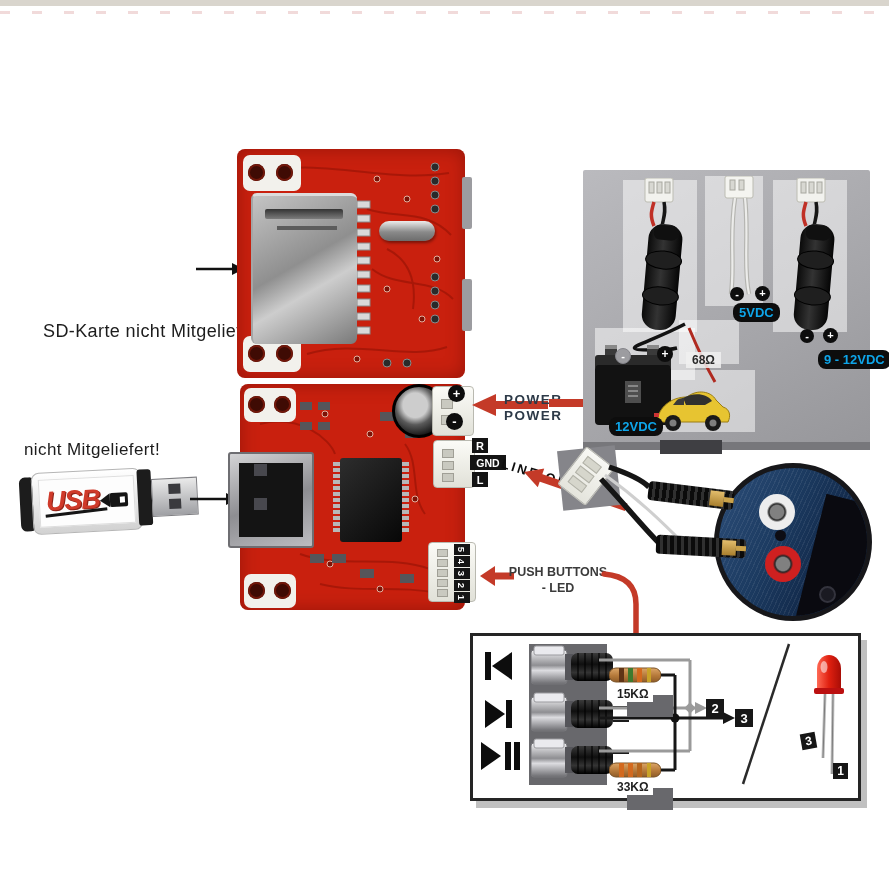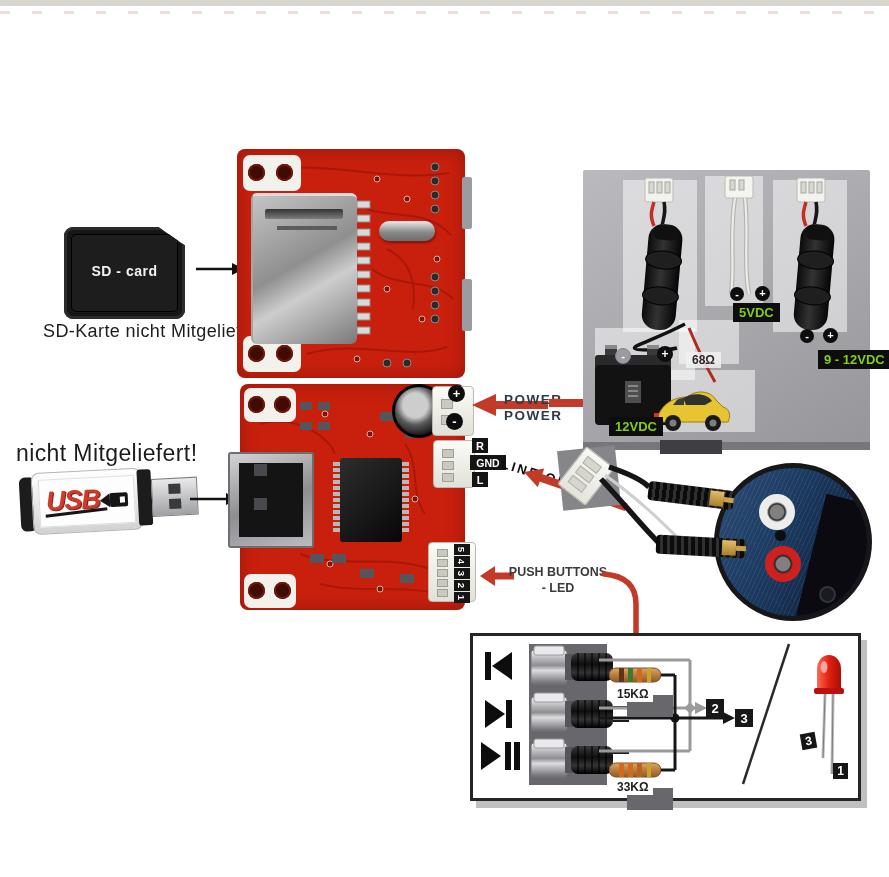--- a/index.html
+++ b/index.html
@@ -61,22 +61,22 @@
     letter-spacing:2.5px;transform:rotate(17deg);transform-origin:left top;white-space:nowrap;}
   .push-buttons-text{left:508px;top:565px;width:100px;color:#3b3b3b;font-weight:bold;
     font-size:12.5px;text-align:center;line-height:1.25;}
   .red-shaft{background:#c43a28;}
   
   .power-panel{left:583px;top:170px;width:287px;height:278px;border-radius:2px;
     background:linear-gradient(150deg,#bababe 0%,#a7a7ab 55%,#96969a 100%);}
   .collage{position:absolute;background:rgba(255,255,255,.5);}
   .panel-bottom-strip{left:583px;top:442px;width:287px;height:8px;background:#77777b;}
   .panel-bottom-tab{left:660px;top:440px;width:62px;height:14px;background:#3f3f43;}
-  .vlabel{position:absolute;background:#0d0d0d;color:#84cc16;font-weight:bold;font-size:13px;
-    padding:2px 6px;white-space:nowrap;}
+  .vlabel{position:absolute;background:#0d0d0d;color:#0ea5e9;font-weight:bold;font-size:13px;
+    padding:2px 6px;white-space:nowrap;border-radius:8px;}
   .r68{position:absolute;background:rgba(240,240,240,.85);color:#2a2a2a;font-weight:bold;
     font-size:12px;padding:1px 6px;}
   
   .jst-pad{left:560px;top:448px;width:58px;height:60px;background:#85858a;transform:rotate(-6deg);}
   .jst{left:568px;top:452px;width:34px;height:46px;background:linear-gradient(180deg,#f8f8f4,#e4e4dc);
     border:1px solid #c2c2ba;border-radius:3px;transform:rotate(38deg);}
   .jst .slot{position:absolute;left:6px;width:16px;height:7px;background:#d6d6cc;border:1px solid #b2b2a8;}
   .rca-plug{position:absolute;height:19px;border-radius:4px;
     background:repeating-linear-gradient(90deg,#0b0b0b 0 4px,#303030 4px 7px);}
   .rca-plug .tip{position:absolute;right:10px;top:2px;width:14px;height:15px;
@@ -161,24 +161,20 @@
         <g transform="rotate(5 39 100)">
           <rect x="22" y="46" width="34" height="106" rx="15" fill="url(#adBody)"></rect>
           <ellipse cx="39" cy="82" rx="18" ry="9" fill="#1f1f1f" stroke="#000"></ellipse>
           <ellipse cx="39" cy="118" rx="18" ry="9" fill="#1f1f1f" stroke="#000"></ellipse>
           <rect x="27" y="47" width="24" height="15" rx="6" fill="#101010"></rect>
         </g>
       </g>
     </defs>
   </svg>
 
-  <div class="abs sd-card">
-    <div class="inner"></div>
-    <div class="lbl">SD - card</div>
-  </div>
   <div class="abs note-text" style="left:43px;top:321px;">SD-Karte nicht Mitgeliefert!</div>
   <svg class="abs" style="left:196px;top:260px;" width="48" height="18">
     <line x1="0" y1="9" x2="36" y2="9" stroke="#111" stroke-width="2.5"></line>
     <polygon points="36,3 48,9 36,15" fill="#111"></polygon>
   </svg>
 
   <div class="abs pcb board1">
     <svg width="228" height="229" style="position:absolute;left:0;top:0">
       <g stroke="#a51708" stroke-width="2" fill="none" opacity=".9">
         <path d="M30,22 C90,10 150,34 212,24"></path>
@@ -230,21 +226,21 @@
     </div>
     <div class="sd-slot">
       <div class="groove"></div>
         <div class="clip"></div>
     </div>
     <div class="cylinder"></div>
     <div class="edge-tab" style="top:28px;height:52px;"></div>
     <div class="edge-tab" style="top:130px;height:52px;"></div>
   </div>
 
-  <div class="abs note-text" style="left:16px;top:440px;font-size:23px;">nicht Mitgeliefert!</div>
+  <div class="abs note-text" style="left:24px;top:440px;font-size:17px;">nicht Mitgeliefert!</div>
   <div class="abs" style="left:20px;top:466px;width:224px;height:70px;transform:rotate(-3deg);">
     <div class="abs" style="left:0;top:6px;width:16px;height:54px;background:#1c1c1c;border-radius:6px;"></div>
     <div class="abs" style="left:12px;top:2px;width:108px;height:60px;border-radius:8px;border:1px solid #b5b5b5;background:linear-gradient(180deg,#ffffff,#d2d2d2);"></div>
     <div class="abs" style="left:19px;top:9px;width:94px;height:46px;background:#fdfdfd;border:1px solid #ddd;">
       <span class="abs" style="left:6px;top:6px;color:#cf3a2a;font-weight:bold;font-style:italic;font-size:27px;letter-spacing:-1px;text-shadow:1px 1px 0 #8f2318;">USB</span>
       <svg class="abs" style="left:60px;top:14px;" width="32" height="18">
         <polygon points="0,9 10,2 10,16" fill="#151515"></polygon>
         <rect x="10" y="2" width="18" height="14" rx="2" fill="#151515"></rect>
         <rect x="20" y="6" width="5" height="6" fill="#fff"></rect>
       </svg>

